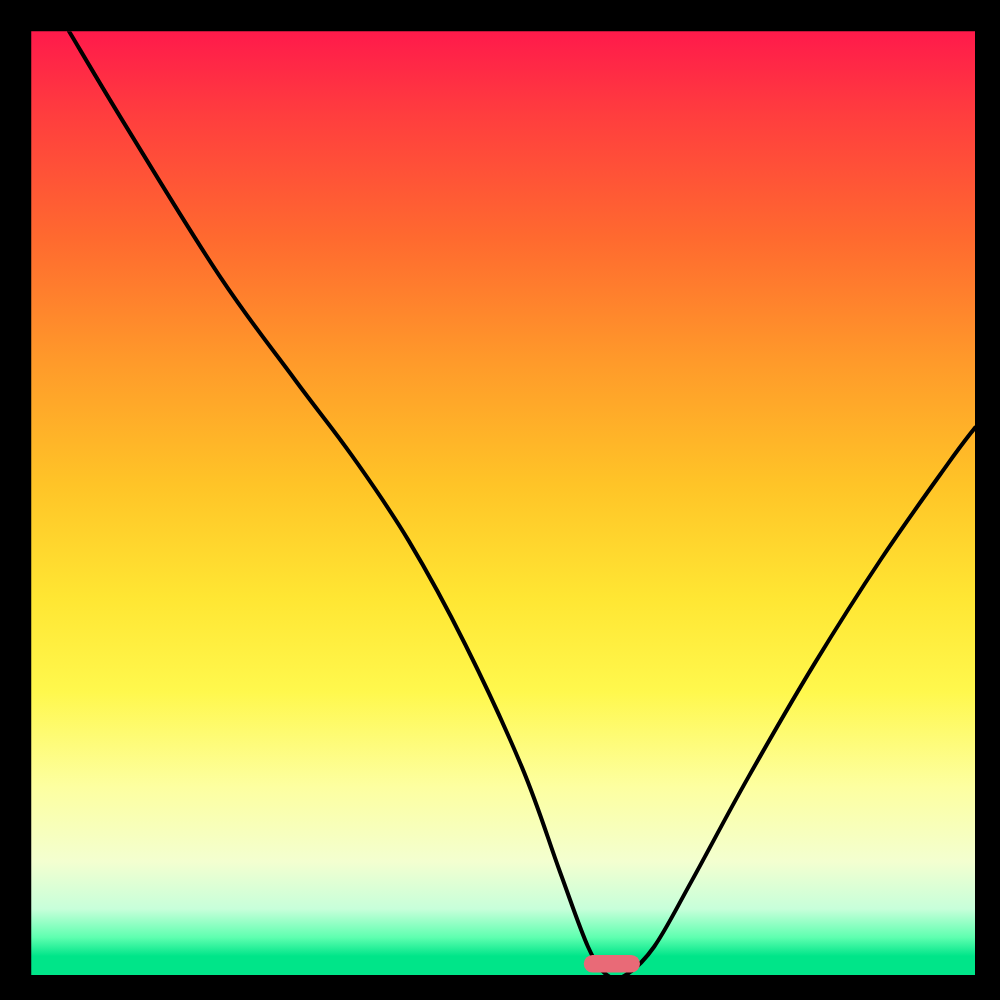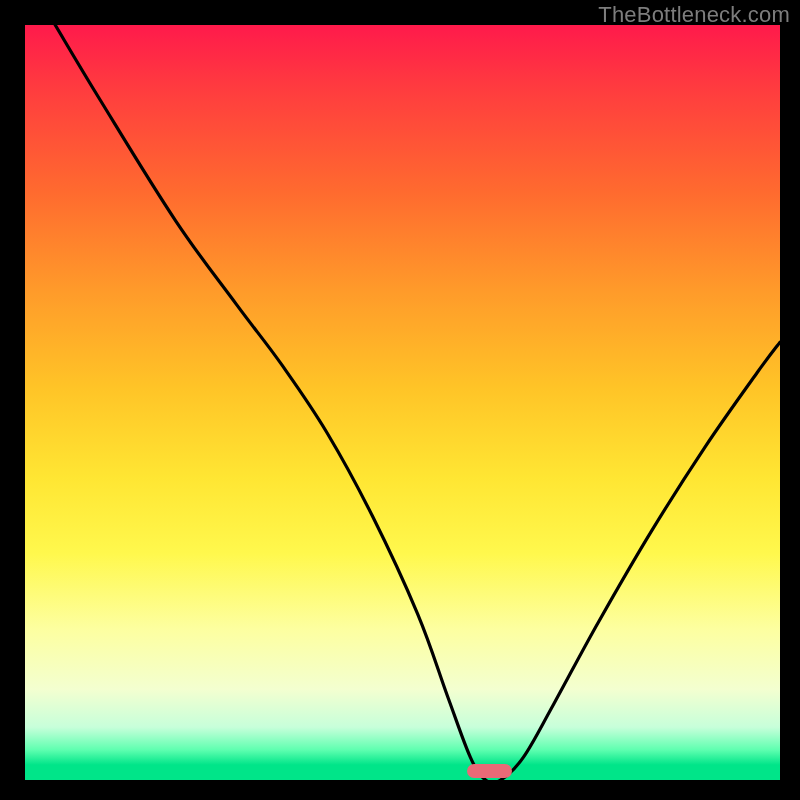--- a/index.html
+++ b/index.html
@@ -63,21 +63,20 @@
     height: 14px;
     border-radius: 7px;
     background: #e96a77;
   }
 </style>
 </head>
 <body>
 
 <div class="frame">
 
-  <div class="watermark">TheBottleneck.com</div>
 
   <div class="plot">
 
     <svg class="curve" viewBox="0 0 755 755" preserveAspectRatio="none">
       <path id="curve-path" fill="none" stroke="#000" stroke-width="3.2" stroke-linecap="round" stroke-linejoin="round" d="M 30.2 0.0 C 38.4 13.6, 53.8 40.2, 75.5 75.5 C 97.2 110.8, 126.5 159.6, 151.0 196.3 C 175.5 233.0, 192.4 253.5, 211.4 279.4 C 230.4 305.2, 240.4 316.6, 256.7 339.7 C 273.0 362.9, 285.7 380.5, 302.0 407.7 C 318.3 434.9, 331.0 458.1, 347.3 490.8 C 363.6 523.4, 379.0 556.3, 392.6 588.9 C 406.2 621.5, 413.3 646.1, 422.8 672.0 C 432.3 697.8, 438.7 717.4, 445.4 732.4 C 452.2 747.3, 455.1 750.9, 460.6 755.0 C 466.0 759.1, 468.9 759.1, 475.6 755.0 C 482.4 750.9, 488.8 745.9, 498.3 732.4 C 507.8 718.8, 514.9 704.0, 528.5 679.5 C 542.1 655.0, 556.1 627.7, 573.8 596.5 C 591.5 565.2, 607.6 537.1, 626.6 505.9 C 645.7 474.6, 660.5 451.3, 679.5 422.8 C 698.5 394.3, 718.8 366.3, 732.4 347.3 C 745.9 328.3, 750.9 322.5, 755.0 317.1"></path>
     </svg>
 
     <div id="min-marker" class="marker" style="left: 441.675px; width: 45.3px; bottom: 2px; background: rgb(233, 106, 119);"></div>
   </div>
 

